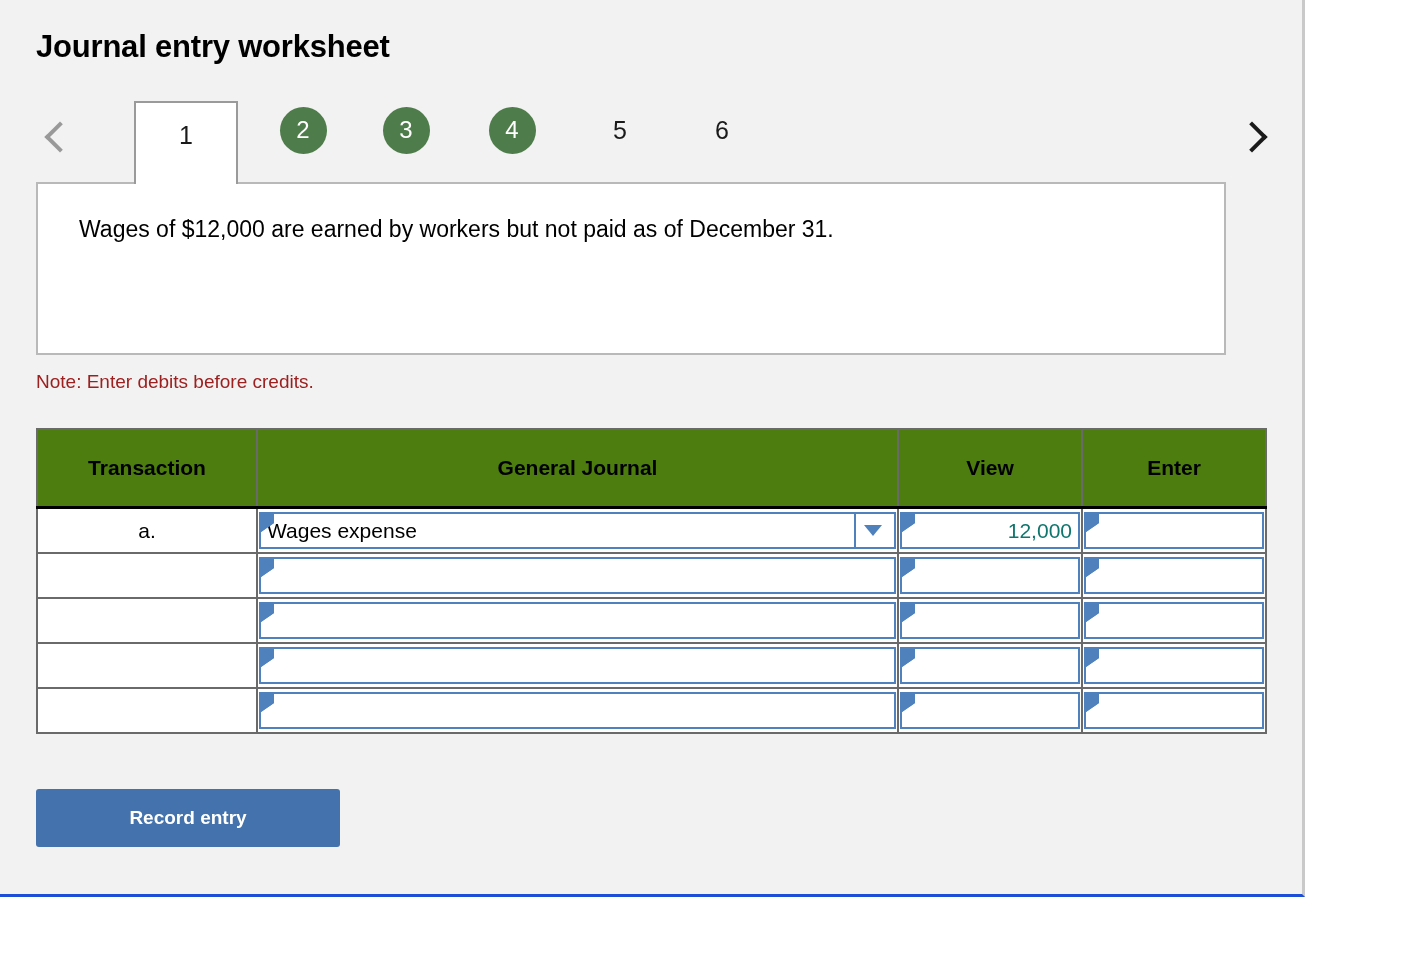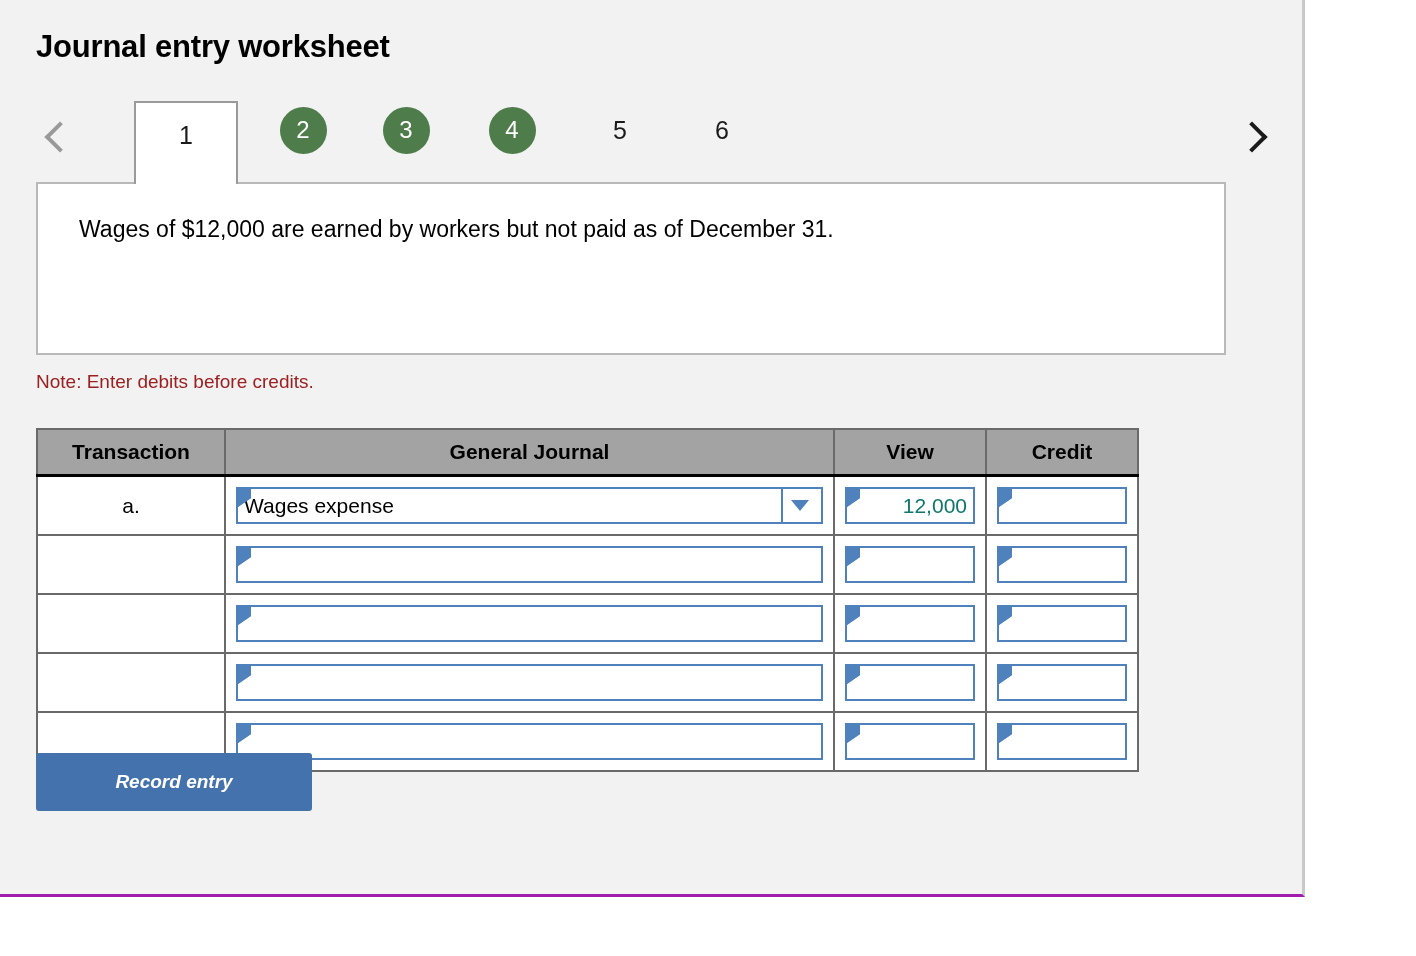--- a/index.html
+++ b/index.html
@@ -15,21 +15,21 @@
   }
 
   .page-panel {
     position: absolute;
     left: 0;
     top: 0;
     width: 1305px;
     height: 897px;
     background: #f2f2f2;
     border-right: 3px solid #c9c9c9;
-    border-bottom: 3px solid #a21caf;
+    border-bottom: 3px solid #1d4ed8;
     box-sizing: border-box;
   }
 
   
   .worksheet-title {
     position: absolute;
     left: 36px;
     top: 29px;
     font-size: 31px;
     font-weight: bold;
@@ -145,28 +145,28 @@
 
   
   .journal-table {
     position: absolute;
     left: 36px;
     top: 428px;
     border-collapse: collapse;
     table-layout: fixed;
   }
   .journal-table th {
-    background: #a3a3a3;
+    background: #4d7c0f;
     border: 2px solid #6a6a6a;
     border-bottom: 3px solid #000000;
     font-size: 21px;
     font-weight: bold;
     color: #000000;
     height: 44px;
-    padding: 0;
+    padding: 16px;
     text-align: center;
   }
   .journal-table td {
     border: 2px solid #6a6a6a;
     padding: 0;
     height: 43px;
     background: #ffffff;
     vertical-align: middle;
   }
   .col-trans  { width: 186px; }
@@ -180,21 +180,21 @@
     color: #000000;
   }
 
   
   .td-field {
     position: relative;
     padding: 0;
   }
   .field {
     position: relative;
-    margin: 10px;
+    margin: 1px;
     height: 37px;
     background: #ffffff;
     border: 2px solid #4f81bd;
     box-sizing: border-box;
     display: flex;
     align-items: center;
   }
   .corner-mark {
     position: absolute;
     left: 0px;
@@ -262,21 +262,21 @@
     font-weight: bold;
     border: none;
     border-radius: 3px;
     height: 58px;
     display: flex;
     align-items: center;
     justify-content: center;
     cursor: pointer;
     font-family: "Liberation Sans", sans-serif;
   }
-  #btn-record { left: 36px;  top: 753px; width: 276px; font-style: italic; }
+  #btn-record { left: 36px;  top: 789px; width: 304px; }
   #btn-clear  { left: 392px; top: 789px; width: 275px; }
   #btn-view   { left: 927px; top: 789px; width: 320px; }
 </style>
 </head>
 <body>
 
 <div class="page-panel">
 
   <div class="worksheet-title">Journal entry worksheet</div>
 
@@ -314,21 +314,21 @@
   </div>
 
   <div class="note-line">Note: Enter debits before credits.</div>
 
   <table class="journal-table">
     <thead>
       <tr>
         <th class="col-trans">Transaction</th>
         <th class="col-gj">General Journal</th>
         <th class="col-debit">View</th>
-        <th class="col-credit">Credit</th>
+        <th class="col-credit">Enter</th>
       </tr>
     </thead>
     <tbody id="journal-body">
         <tr>
           <td class="td-trans">a.</td>
           <td class="td-field">
             <div class="field">
               <span class="corner-mark"></span>
               <span class="field-text">Wages expense</span>
               <span class="dropdown-arrow"></span>

